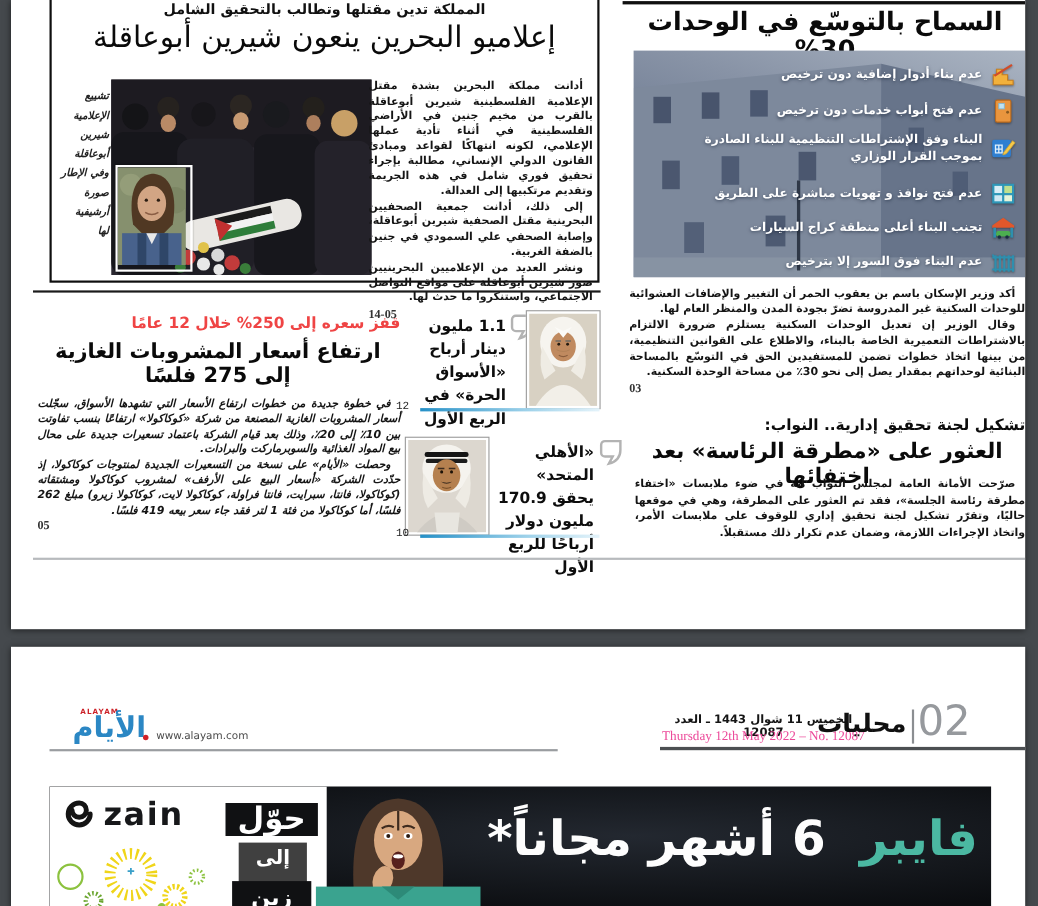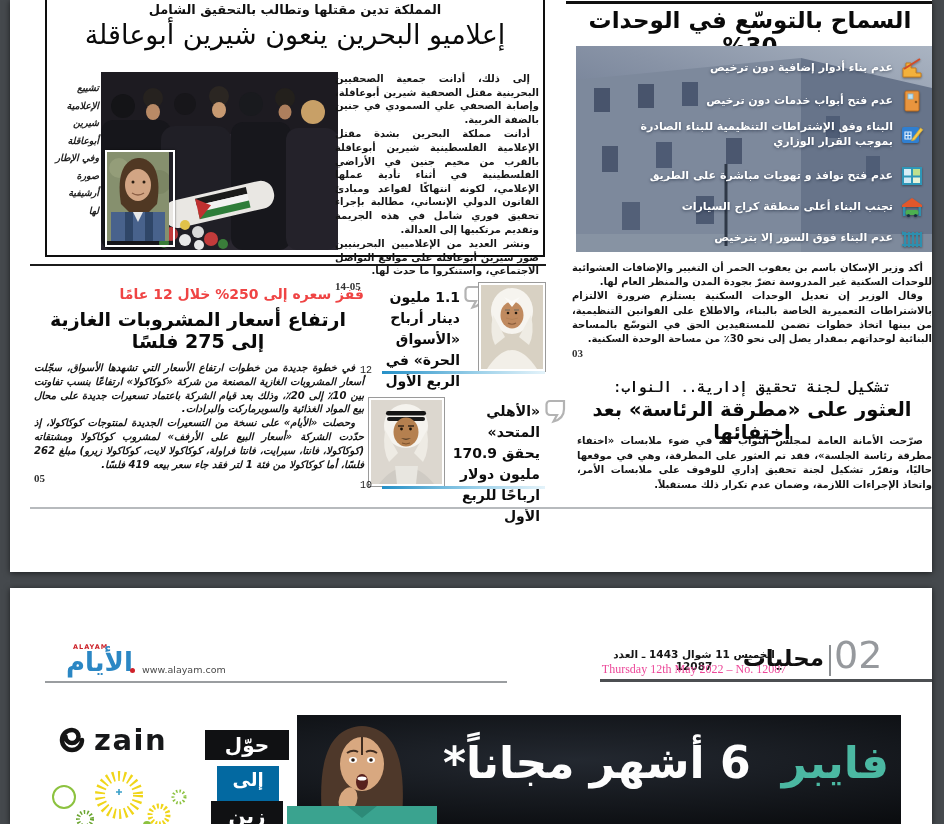--- a/index.html
+++ b/index.html
@@ -35,22 +35,22 @@
   .infographic{position:absolute;left:566px;top:46px;width:356px;height:206px;overflow:hidden;
      background:linear-gradient(200deg,#aab4c2 0%,#8893a6 35%,#6e7b92 65%,#5c6982 100%);}
   .info-row{position:absolute;right:8px;display:flex;direction:rtl;align-items:center;gap:7px;}
   .info-row .txt{color:#fff;font-weight:700;font-size:11px;line-height:1.35;
                  text-align:right;max-width:268px;text-shadow:0 1px 3px rgba(10,20,40,.55);}
   .info-row svg{flex:0 0 auto;filter:drop-shadow(0 1px 1px rgba(0,0,0,.4));}
   .housing-body{position:absolute;left:562px;top:261px;width:360px;font-size:10px;
                 font-weight:700;line-height:1.42;text-align:justify;color:#141414;}
   .housing-body p{margin:0;text-indent:9px;}
   
-  .gavel-kicker{position:absolute;left:562px;top:379px;width:360px;text-align:center;
-                font-size:14px;font-weight:800;color:#0c0c0c;font-family:Liberation Mono, monospace;}
+  .gavel-kicker{position:absolute;left:562px;top:379px;width:360px;text-align:right;
+                font-size:14px;font-weight:800;color:#0c0c0c;}
   .gavel-headline{position:absolute;left:562px;top:398px;width:360px;text-align:center;
                   font-size:19.5px;font-weight:900;color:#0a0a0a;}
   .gavel-body{position:absolute;left:567px;top:434px;width:355px;font-size:10px;
               font-weight:700;line-height:1.45;text-align:justify;color:#141414;text-indent:9px;}
   
   .soda-kicker{position:absolute;left:22px;top:286px;width:332px;text-align:right;
                font-size:14px;font-weight:700;color:#ef4444;}
   .soda-headline{position:absolute;left:22px;top:308px;width:332px;text-align:center;
                  font-size:19px;font-weight:900;color:#0a0a0a;}
   .soda-byline{position:absolute;left:24px;top:346px;width:330px;text-align:right;
@@ -82,22 +82,22 @@
                 font-size:23px;font-weight:900;color:#101010;}
   .sec-bar{position:absolute;left:819px;top:57px;width:2px;height:31px;background:#8b8e91;}
   .page-num{position:absolute;left:824px;top:45px;font-size:38px;font-weight:400;color:#96999d;}
   
   .ad{position:absolute;left:35px;top:127px;width:856px;height:113px;overflow:hidden;
       background:radial-gradient(ellipse at 62% 40%,#232830 0%,#0b0d10 75%);}
   .ad-white{position:absolute;left:0;top:0;width:252px;height:100%;background:#fff;}
   .zain-logo{position:absolute;left:10px;top:8px;display:flex;align-items:center;gap:5px;}
   .zain-word{font-size:29px;font-weight:800;color:#17181a;letter-spacing:1.5px;}
   .switch-block{position:absolute;color:#fff;font-weight:900;text-align:center;}
-  .sb1{left:160px;top:15px;width:84px;height:30px;background:#101113;font-size:20px;line-height:30px;}
-  .sb2{left:172px;top:51px;width:62px;height:38px;background:#0369a1;font-size:18px;line-height:27px;}
+  .sb1{left:160px;top:15px;width:84px;height:30px;background:#101113;font-size:28px;line-height:30px;}
+  .sb2{left:172px;top:51px;width:62px;height:38px;background:#404040;font-size:18px;line-height:27px;}
   .sb3{left:166px;top:86px;width:72px;height:30px;background:#101113;font-size:20px;line-height:30px;}
   .offer{position:absolute;left:398px;right:12px;top:26px;display:flex;direction:rtl;
          justify-content:space-between;align-items:center;font-weight:900;font-size:44px;line-height:1;}
   .offer .prod{color:#4bb8a2;}
   .offer .rest{color:#fdfdfd;}
 </style>
 </head>
 <body>
 
 <div class="page" id="page1">
@@ -153,22 +153,22 @@
             <circle cx="37" cy="30" r="1.5" fill="#2b1d12"></circle>
           <path d="M25 41q6 4 12 0" stroke="#8a5d44" stroke-width="1.4" fill="none"></path>
           <rect x="4" y="60" width="54" height="29" fill="#48628c"></rect>
           <path d="M18 60h8v29h-8zM38 60h8v29h-8z" fill="#2f4668"></path>
           <polygon points="26,60 31,70 36,60" fill="#e8e8e8"></polygon>
         </svg>
       </div>
     </div>
 
     <div class="obit-body ar">
+      <p>أدانت مملكة البحرين بشدة مقتل الإعلامية الفلسطينية شيرين أبوعاقلة بالقرب من مخيم جنين في الأراضي الفلسطينية في أثناء تأدية عملها الإعلامي، لكونه انتهاكًا لقواعد ومبادئ القانون الدولي الإنساني، مطالبة بإجراء تحقيق فوري شامل في هذه الجريمة وتقديم مرتكبيها إلى العدالة.</p>
       <p>إلى ذلك، أدانت جمعية الصحفيين البحرينية مقتل الصحفية شيرين أبوعاقلة، وإصابة الصحفي علي السمودي في جنين بالضفة الغربية.</p>
-      <p>أدانت مملكة البحرين بشدة مقتل الإعلامية الفلسطينية شيرين أبوعاقلة بالقرب من مخيم جنين في الأراضي الفلسطينية في أثناء تأدية عملها الإعلامي، لكونه انتهاكًا لقواعد ومبادئ القانون الدولي الإنساني، مطالبة بإجراء تحقيق فوري شامل في هذه الجريمة وتقديم مرتكبيها إلى العدالة.</p>
       <p>ونشر العديد من الإعلاميين البحرينيين صور شيرين أبوعاقلة على مواقع التواصل الاجتماعي، واستنكروا ما حدث لها.</p>
       <div class="pageref">14-05</div>
     </div>
   </div>
 
   <div class="divider"></div>
 
   <div class="rc-toprule"></div>
   <div class="housing-headline ar">السماح بالتوسّع في الوحدات 30%</div>
 

